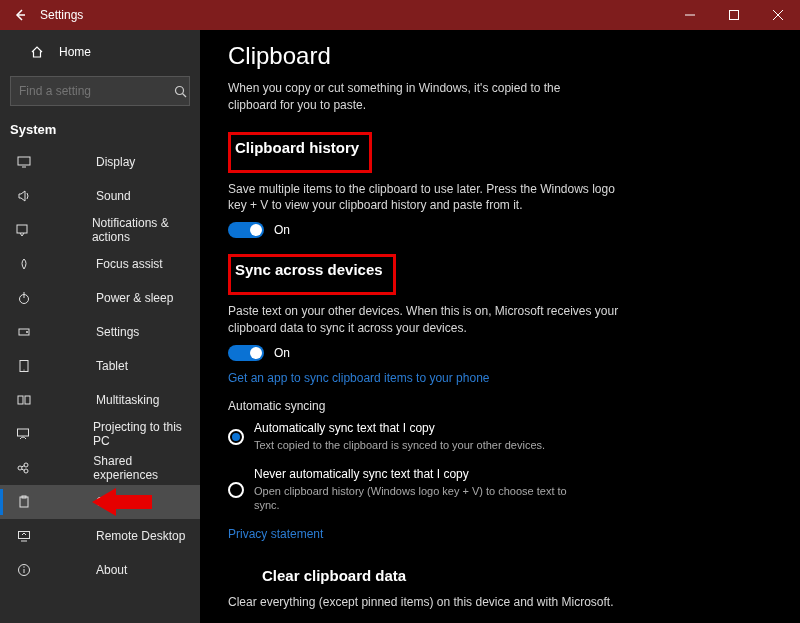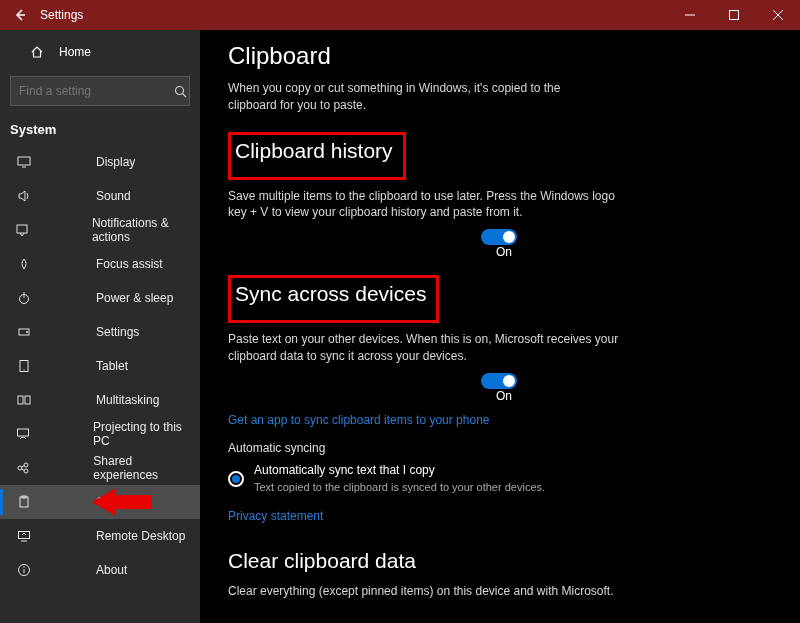--- a/index.html
+++ b/index.html
@@ -116,42 +116,41 @@
     margin-bottom: 10px;
   }
   p.desc {
     font-size: 12px;
     color:#d8d8d8;
     max-width: 380px;
     line-height: 1.4;
     margin-bottom: 18px;
   }
   h2.section {
-    font-size: 21px;
-    font-weight: 400;
+    font-size: 15px;
+    font-weight: 700;
     margin-bottom: 10px;
     display:inline-block;
   }
   .redbox {
     border: 3px solid #e60000;
     padding: 4px 10px 4px 4px;
     display:inline-block;
     margin-bottom: 8px;
   }
   .section-desc {
     font-size: 12px;
     color:#d8d8d8;
     max-width: 400px;
     line-height: 1.4;
     margin-bottom: 8px;
   }
   .toggle-row {
     display:flex; align-items:center;
     margin-bottom: 16px;
-    flex-direction: column;
   }
   .toggle-sw {
     width: 36px; height:16px; border-radius: 10px;
     background: #0a72d4;
     display:flex; align-items:center; justify-content:flex-end;
     padding:2px;
     margin-right:10px;
   }
   .toggle-knob {
     width:12px; height:12px; border-radius:50%; background:#fff;
@@ -404,21 +403,30 @@
     <div class="radio-block">
       <div class="radio-row">
         <div class="radio selected"></div>
         <div>
           <div class="radio-label-main">Automatically sync text that I copy</div>
           <div class="radio-label-sub">Text copied to the clipboard is synced to your other devices.</div>
         </div>
       </div>
     </div>
 
+    <div class="radio-block">
+      <div class="radio-row">
+        <div class="radio"></div>
+        <div>
+          <div class="radio-label-main">Never automatically sync text that I copy</div>
+          <div class="radio-label-sub">Open clipboard history (Windows logo key + V) to choose text to sync.</div>
+        </div>
+      </div>
+    </div>
 
     <a class="link" style="margin-bottom:20px;">Privacy statement</a>
 
-    <h2 class="section" style="display:block; margin-top:6px;">Clear clipboard data</h2>
+    <h2 class="section" style="display:block; margin-top:6px;margin-left:34px;">Clear clipboard data</h2>
     <p class="section-desc">Clear everything (except pinned items) on this device and with Microsoft.</p>
     
   </div>
 
 </div>
 
 </body></html>

